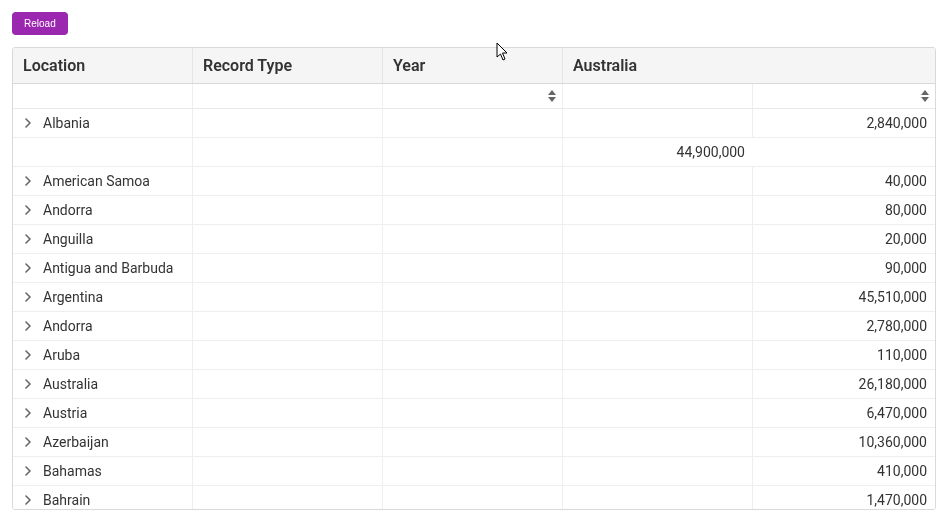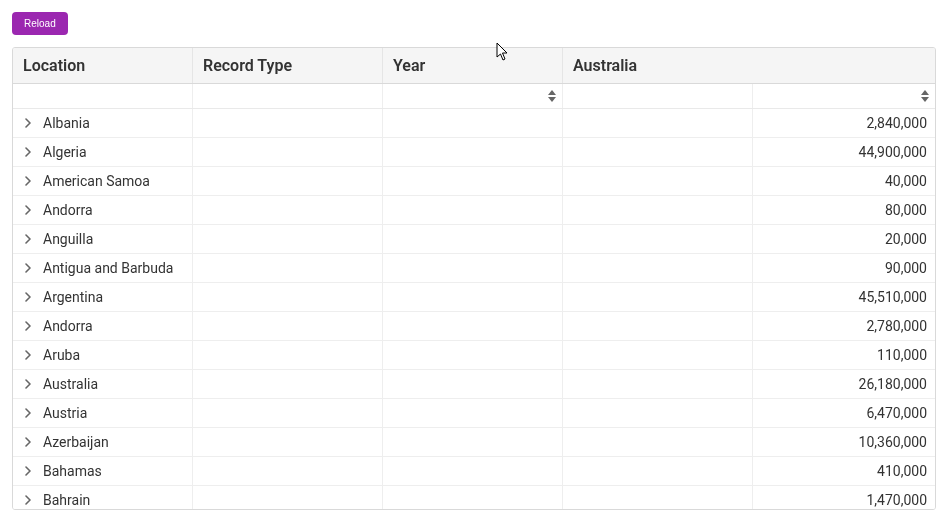--- a/index.html
+++ b/index.html
@@ -190,28 +190,20 @@
               </svg>
             </span>
             <span>Albania</span>
           </div>
           <div class="cell"></div>
           <div class="cell"></div>
           <div class="cell"></div>
           <div class="cell num">2,840,000</div>
         </div>
         <div class="grid-row">
-          <div class="cell loc">
-            <span class="expand-icon">
-              <svg width="10" height="10" viewBox="0 0 10 10">
-                <path d="M3 1 L7 5 L3 9" fill="none" stroke="#666" stroke-width="1.6" stroke-linecap="round" stroke-linejoin="round"></path>
-              </svg>
-            </span>
-            <span>Algeria</span>
-          </div>
           <div class="cell"></div>
           <div class="cell"></div>
           <div class="cell"></div>
           <div class="cell num">44,900,000</div>
         </div>
         <div class="grid-row">
           <div class="cell loc">
             <span class="expand-icon">
               <svg width="10" height="10" viewBox="0 0 10 10">
                 <path d="M3 1 L7 5 L3 9" fill="none" stroke="#666" stroke-width="1.6" stroke-linecap="round" stroke-linejoin="round"></path>

